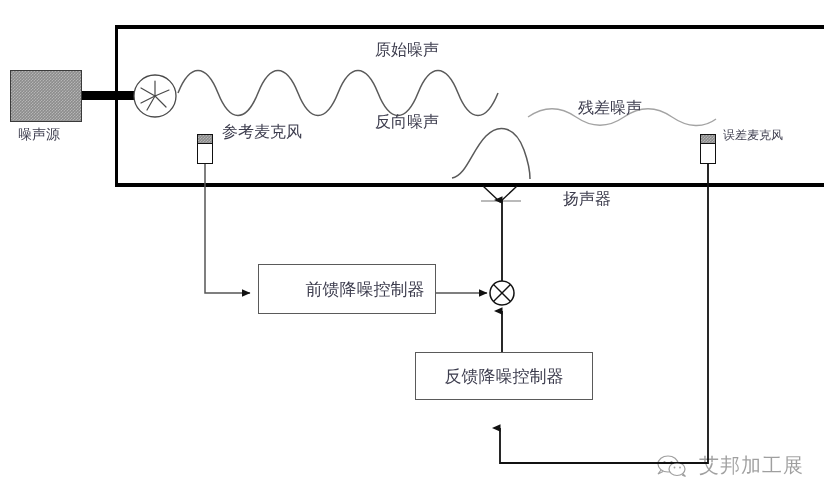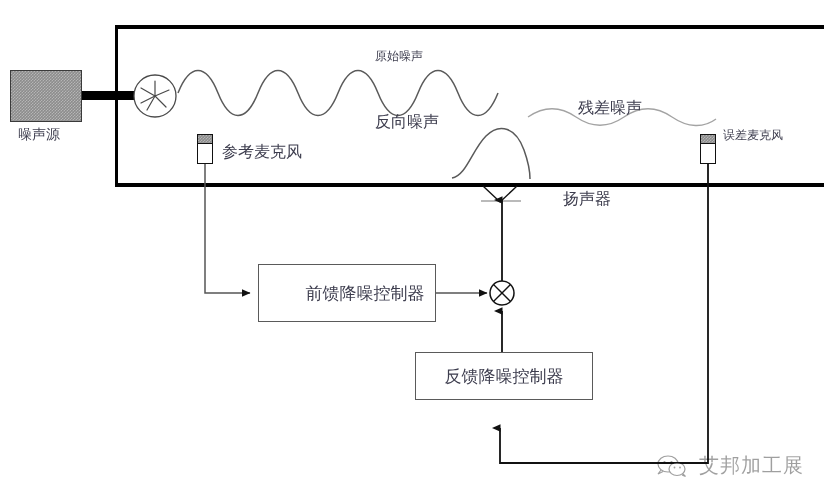--- a/index.html
+++ b/index.html
@@ -80,42 +80,42 @@
   .mic .body{
     width:16px;height:20px;
     background:#fff;
     border:1px solid #111;
     border-top:none;
     box-sizing:border-box;
   }
   .mic-ref{left:197px; top:134px;}
   .mic-err{left:700px; top:134px;}
 
-  .lbl-ref-mic{left:222px; top:124px; font-size:16px;margin-top:20px;}
+  .lbl-ref-mic{left:222px; top:124px; font-size:16px;}
   .lbl-err-mic{left:723px; top:129px; font-size:12px;}
-  .lbl-original-noise{left:375px; top:42px; font-size:12px;margin-top:8px;}
+  .lbl-original-noise{left:375px; top:42px; font-size:16px;}
   .lbl-anti-noise{left:375px; top:114px; font-size:16px;}
   .lbl-residual-noise{left:578px; top:100px; font-size:16px;}
   .lbl-speaker{left:527px; top:191px; font-size:16px;margin-left:36px;}
 
   
   .ctrl-box{
     border:1px solid #5a5a5a;
     background:#fff;
     display:flex;
     align-items:center;
     justify-content:center;
     box-sizing:border-box;
   }
   .ctrl-box span{
     color:#3d3d4e;
     font-size:17px;
     white-space:nowrap;
   }
-  .box-ff{left:258px; top:264px; width:178px; height:58px;padding-left:36px;}
+  .box-ff{left:258px; top:264px; width:178px; height:50px;padding-left:36px;}
   .box-fb{left:415px; top:352px; width:178px; height:48px;}
 
   
   .wires{left:0;top:0;width:824px;height:498px;pointer-events:none;}
 
   
   .watermark{
     left:655px; top:452px;
     display:flex; align-items:center; gap:10px;
     opacity:.40;

